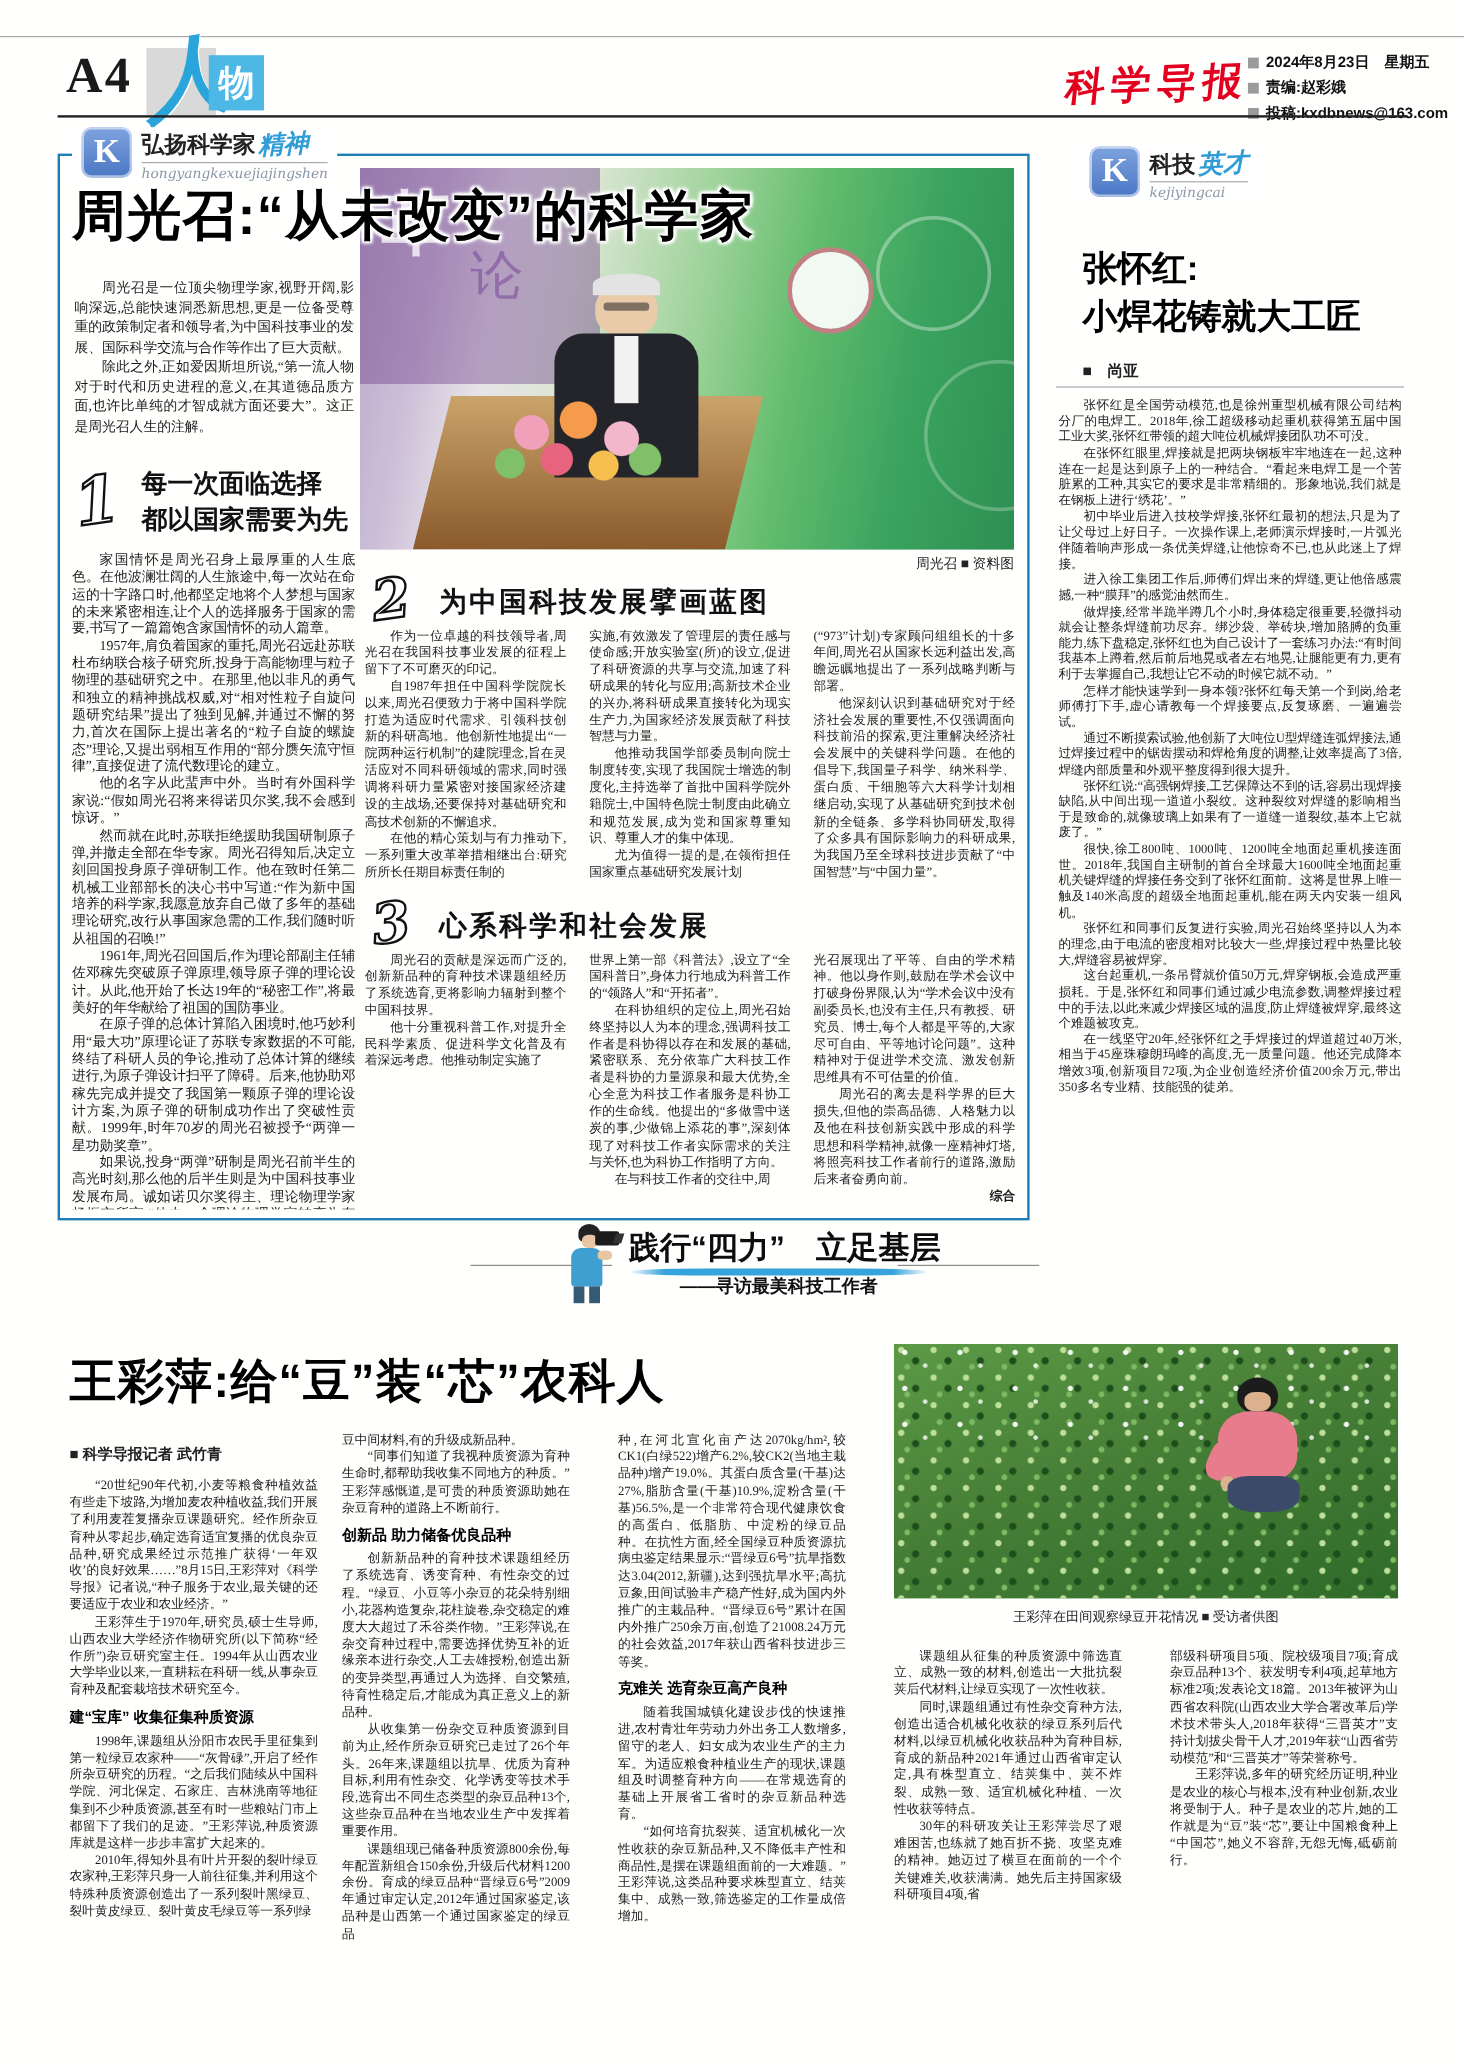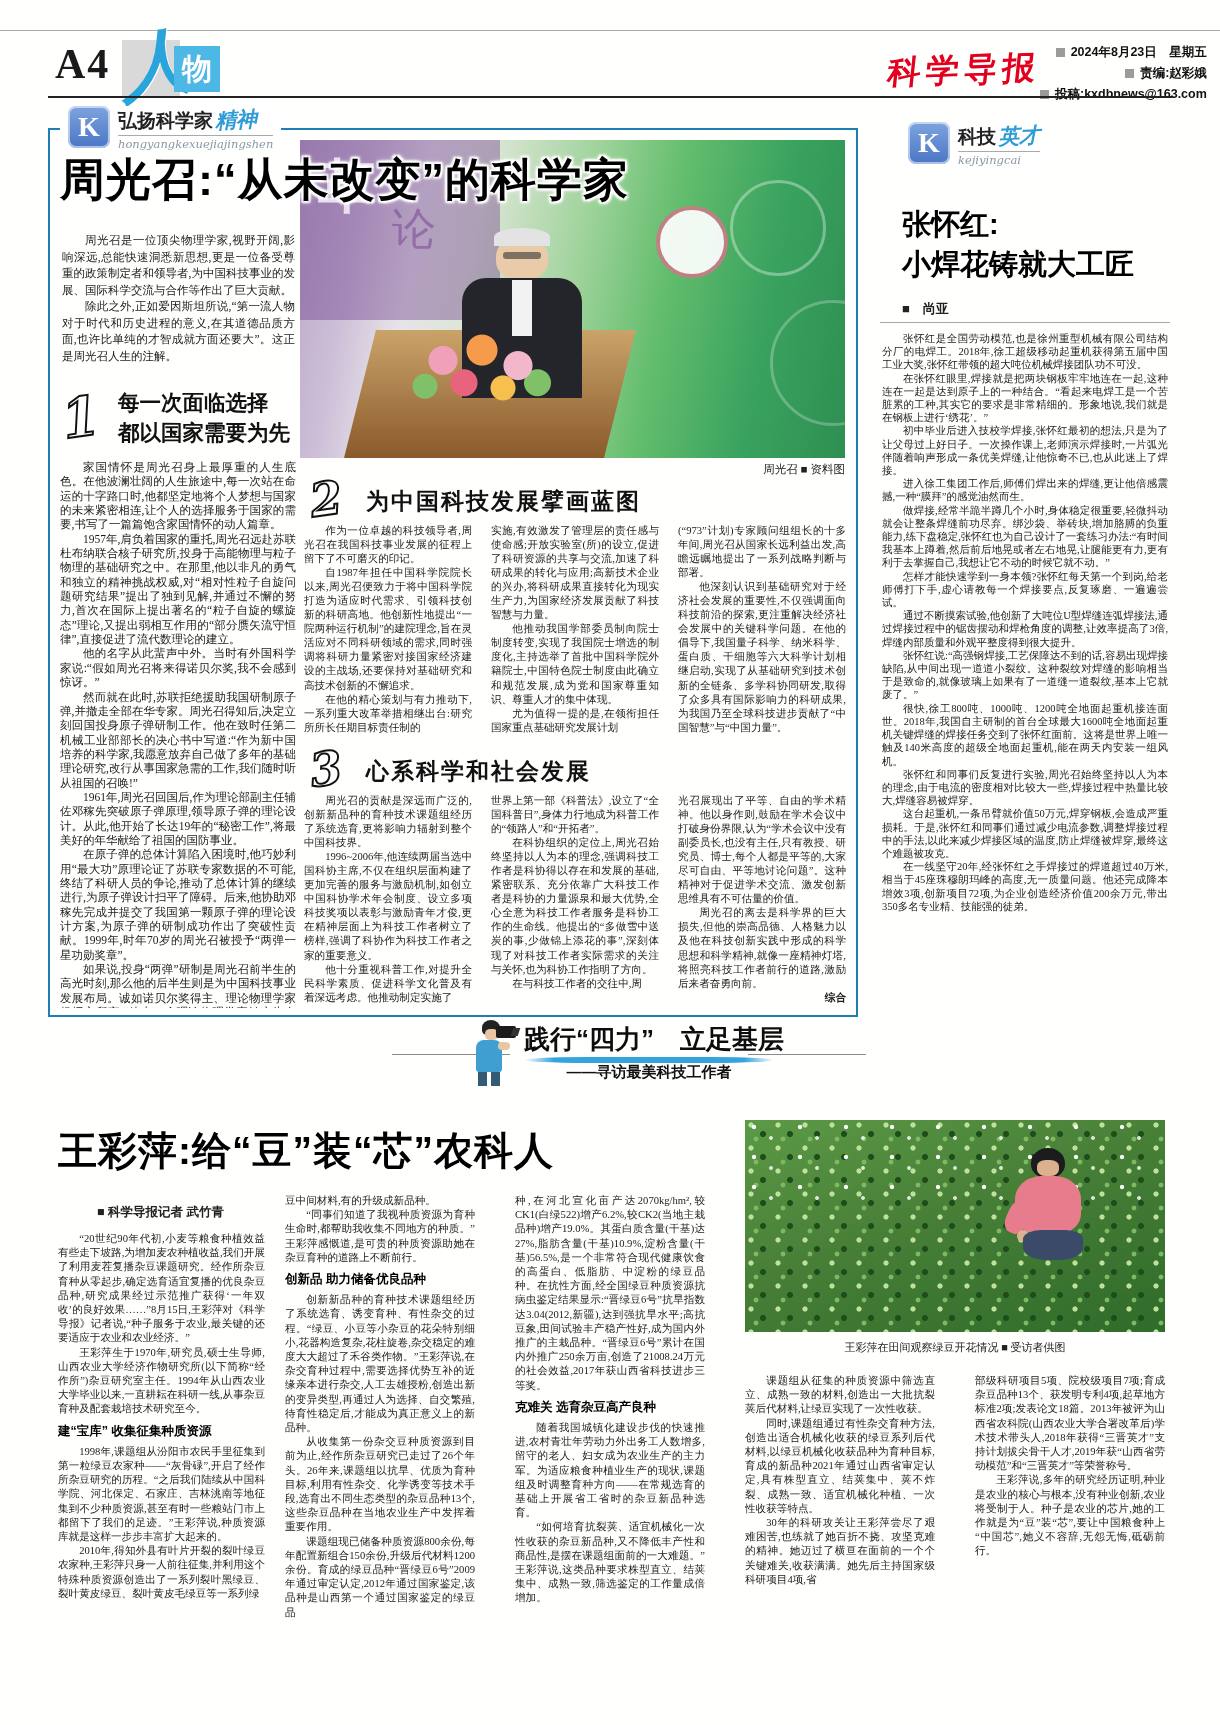--- a/index.html
+++ b/index.html
@@ -63,39 +63,39 @@
     background-image:radial-gradient(circle at 9px 7px,rgba(255,255,255,.95) 1.8px,transparent 2.6px),
                      radial-gradient(circle at 26px 18px,rgba(255,255,255,.8) 1.5px,transparent 2.3px);
     background-size:46px 30px;}
   
   .banner-title{font-family:"Liberation Sans",sans-serif;font-weight:900;font-size:26px;color:#0d0d0d;white-space:nowrap;}
   .banner-swoosh{height:6px;border-radius:50%/100%;background:linear-gradient(90deg,transparent,#35a3dc 12%,#35a3dc 88%,transparent);}
   .banner-sub{font-family:"Liberation Sans",sans-serif;font-weight:700;font-size:15px;color:#111;text-align:center;}
   .thinline{height:1px;background:#8a8a8a;}
   
   .headline2{font-family:"Liberation Sans",sans-serif;font-weight:900;font-size:39px;letter-spacing:1px;color:#000;white-space:nowrap;}
-  .bt-byline{font-family:"Liberation Sans",sans-serif;font-size:12.5px;font-weight:700;color:#222;margin-left:39px;}
+  .bt-byline{font-family:"Liberation Sans",sans-serif;font-size:12.5px;font-weight:700;color:#222;}
   .bt-col{font-size:10.6px;line-height:14.2px;}
   .bt-caption{font-size:11px;text-align:center;color:#222;}
   .ovh{overflow:hidden;}
 </style>
 </head>
 <body>
 
 <div id="page">
 
   <div class="abs hairline" style="left:0;top:30px;width:1220px;"></div>
   <div class="abs edition" style="left:55px;top:40px;">A4</div>
   <div class="abs" style="left:122px;top:40px;width:120px;height:56px;">
     <div class="abs logo-box" style="left:0;top:0;"></div>
     <div class="abs logo-ren" style="left:-4px;top:-12px;">人</div>
     <div class="abs logo-wu" style="left:52px;top:6px;">物</div>
   </div>
   <div class="abs masthead" style="left:888px;top:48px;">科学导报</div>
-  <div class="abs hinfo" style="left:1040px;top:42px;text-align:right;">
+  <div class="abs hinfo" style="left:1040px;top:42px;">
     <div><span class="sq"></span><span>2024年8月23日　星期五</span></div>
     <div><span class="sq"></span><span>责编:赵彩娥</span></div>
     <div><span class="sq"></span><span>投稿:kxdbnews@163.com</span></div>
   </div>
   <div class="abs header-rule" style="left:48px;top:96px;width:1124px;"></div>
 
   <div class="abs main-box" style="left:48px;top:128px;width:806px;height:885px;"></div>
 
   <div class="abs badge" style="left:60px;top:106px;">
     <div class="badge-k">K</div>
@@ -159,21 +159,20 @@
     </div>
   <div class="abs body-col mid-col ovh" style="left:678px;top:524px;width:168px;height:222px;">
       <p class="cont">(“973”计划)专家顾问组组长的十多年间,周光召从国家长远利益出发,高瞻远瞩地提出了一系列战略判断与部署。</p>
       <p>他深刻认识到基础研究对于经济社会发展的重要性,不仅强调面向科技前沿的探索,更注重解决经济社会发展中的关键科学问题。在他的倡导下,我国量子科学、纳米科学、蛋白质、干细胞等六大科学计划相继启动,实现了从基础研究到技术创新的全链条、多学科协同研发,取得了众多具有国际影响力的科研成果,为我国乃至全球科技进步贡献了“中国智慧”与“中国力量”。</p>
     </div>
 
   <div class="abs sec-num" style="left:310px;top:746px;font-size:46px;transform:rotate(-8deg);">3</div>
   <div class="abs sec-title" style="left:366px;top:756px;">心系科学和社会发展</div>
   <div class="abs body-col mid-col ovh" style="left:304px;top:794px;width:168px;height:214px;">
       <p>周光召的贡献是深远而广泛的,创新新品种的育种技术课题组经历了系统选育,更将影响力辐射到整个中国科技界。</p>
-      <p>1996~2006年,他连续两届当选中国科协主席,不仅在组织层面构建了更加完善的服务与激励机制,如创立中国科协学术年会制度、设立多项科技奖项以表彰与激励青年才俊,更在精神层面上为科技工作者树立了榜样,强调了科协作为科技工作者之家的重要意义。</p>
       <p>他十分重视科普工作,对提升全民科学素质、促进科学文化普及有着深远考虑。他推动制定实施了</p>
     </div>
   <div class="abs body-col mid-col ovh" style="left:491px;top:794px;width:168px;height:214px;">
       <p class="cont">世界上第一部《科普法》,设立了“全国科普日”,身体力行地成为科普工作的“领路人”和“开拓者”。</p>
       <p>在科协组织的定位上,周光召始终坚持以人为本的理念,强调科技工作者是科协得以存在和发展的基础,紧密联系、充分依靠广大科技工作者是科协的力量源泉和最大优势,全心全意为科技工作者服务是科协工作的生命线。他提出的“多做雪中送炭的事,少做锦上添花的事”,深刻体现了对科技工作者实际需求的关注与关怀,也为科协工作指明了方向。</p>
       <p>在与科技工作者的交往中,周</p>
     </div>
   <div class="abs body-col mid-col ovh" style="left:678px;top:794px;width:168px;height:214px;">
       <p class="cont">光召展现出了平等、自由的学术精神。他以身作则,鼓励在学术会议中打破身份界限,认为“学术会议中没有副委员长,也没有主任,只有教授、研究员、博士,每个人都是平等的,大家尽可自由、平等地讨论问题”。这种精神对于促进学术交流、激发创新思维具有不可估量的价值。</p>
       <p>周光召的离去是科学界的巨大损失,但他的崇高品德、人格魅力以及他在科技创新实践中形成的科学思想和科学精神,就像一座精神灯塔,将照亮科技工作者前行的道路,激励后来者奋勇向前。</p>

